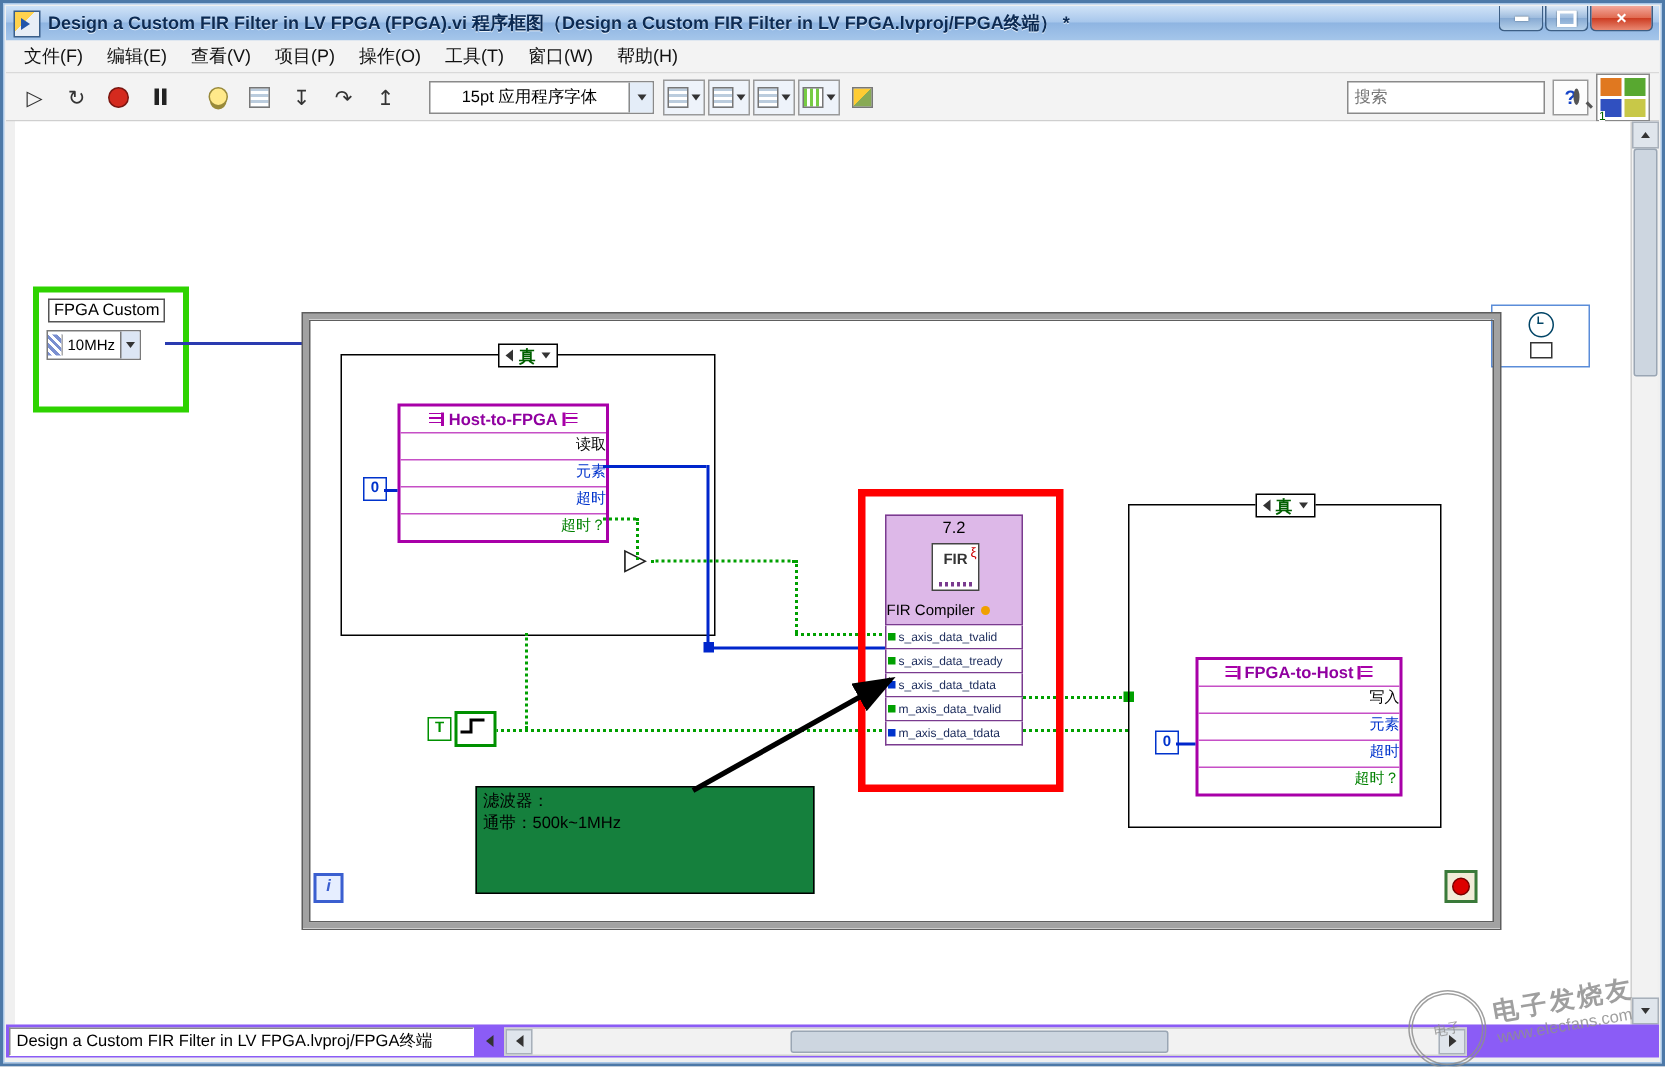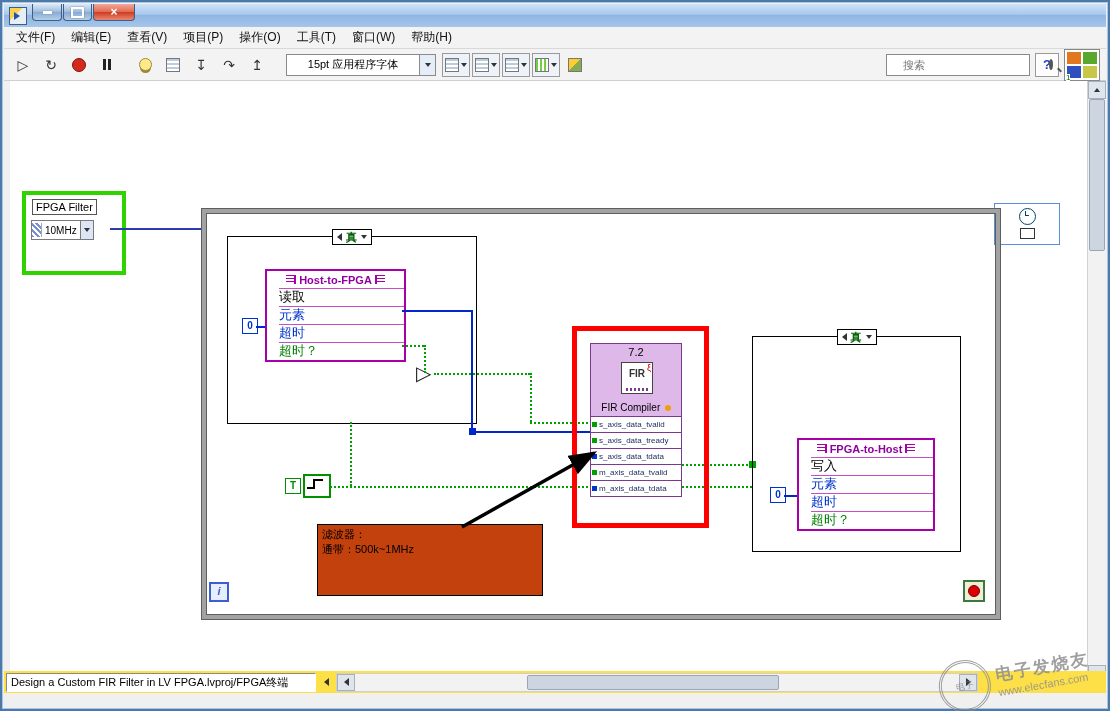--- a/index.html
+++ b/index.html
@@ -28,65 +28,66 @@
   .ddbtn{width:15px;height:100%;border-left:1px solid #8a8a8a;background:#e4edf8;display:flex;align-items:center;justify-content:center;}
   .tri-d{width:0;height:0;border-left:4px solid transparent;border-right:4px solid transparent;border-top:5px solid #333;}
   .tri-d.s{border-left-width:3px;border-right-width:3px;border-top-width:4px;}
   .tri-l{width:0;height:0;border-top:4px solid transparent;border-bottom:4px solid transparent;border-right:5px solid #333;}
   .tri-r{width:0;height:0;border-top:4px solid transparent;border-bottom:4px solid transparent;border-left:5px solid #333;}
   .combo{height:22px;border:1px solid #9a9a9a;background:#eef3fa;display:flex;align-items:center;padding:0 2px;gap:2px;font-size:11px;}
   .stopdot{width:12px;height:12px;border-radius:50%;background:#d42a1e;border:1px solid #7a1610;}
   .pausebars{display:flex;gap:2px;} .pausebars i{display:block;width:3px;height:11px;background:#222;}
   .bulb{width:11px;height:11px;border-radius:50%;background:#ffe98a;border:1px solid #998a3a;box-shadow:0 3px 0 -1px #998a3a;}
   .probe{width:12px;height:12px;border:1px solid #777;background:repeating-linear-gradient(#bcd 0 2px,#fff 2px 4px);}
-  .searchbox{height:20px;width:130px;border:1px solid #8a8a8a;background:#fff;display:flex;align-items:center;margin-left:auto;padding-left:12px;}
+  .searchbox{height:20px;width:130px;border:1px solid #8a8a8a;background:#fff;display:flex;align-items:center;margin-left:auto;}
   .searchbox input{flex:1;border:none;outline:none;font-size:11px;padding:0 4px;font-family:"Liberation Sans",sans-serif;background:transparent;}
   .mag{width:7px;height:7px;border:2px solid #555;border-radius:50%;position:relative;margin-right:6px;}
   .mag::after{content:"";position:absolute;width:5px;height:2px;background:#555;left:6px;top:8px;transform:rotate(45deg);}
   .helpbtn{width:22px;height:22px;border:1px solid #9a9a9a;background:#fdfdfd;color:#1544c8;font-weight:bold;font-size:13px;display:flex;align-items:center;justify-content:center;margin:0 3px;}
   .palicon{width:30px;height:26px;border:1px solid #888;background:#fff;display:grid;grid-template-columns:1fr 1fr;grid-template-rows:1fr 1fr;gap:2px;padding:2px;position:relative;}
   .palicon i{display:block;} .palicon::after{content:"1";position:absolute;left:1px;bottom:-2px;font-size:8px;color:#060;background:#fff;line-height:8px;}
   
   .workbg{position:absolute;top:79px;left:2px;right:2px;bottom:26px;background:#f0f0f0;}
   .canvas{position:absolute;top:79px;left:8px;width:1078px;height:602px;background:#ffffff;overflow:hidden;}
   
   .vscroll{position:absolute;top:79px;right:3px;width:17px;height:602px;background:#f2f2f2;border-left:1px solid #d0d0d0;}
   .sbtn{position:absolute;left:0;width:16px;height:16px;background:#dfe5ec;border:1px solid #a8b0ba;display:flex;align-items:center;justify-content:center;}
   .vthumb{position:absolute;left:1px;width:14px;background:#cdd6e0;border:1px solid #9aa6b4;border-radius:2px;}
   
-  .statusbar{position:absolute;bottom:16px;left:2px;right:2px;height:22px;background:#fde047;display:flex;align-items:center;gap:2px;padding-left:2px;}
+  .statusbar{position:absolute;bottom:4px;left:2px;right:2px;height:22px;background:#8b5cf6;display:flex;align-items:center;gap:2px;padding-left:2px;}
   .ctxbox{width:300px;height:17px;background:#fff;border:1px solid #8a8a8a;border-right-color:#fff;border-bottom-color:#fff;font-size:11px;line-height:17px;padding:0 4px;white-space:nowrap;overflow:hidden;}
   .hscroll{width:640px;height:17px;background:#f2f2f2;border:1px solid #d0d0d0;position:relative;}
   .hthumb{position:absolute;top:1px;height:13px;background:#cdd6e0;border:1px solid #9aa6b4;border-radius:2px;}
   .harrow{position:absolute;top:0;width:16px;height:15px;background:#dfe5ec;border:1px solid #a8b0ba;display:flex;align-items:center;justify-content:center;}
   
   .abs{position:absolute;}
   .caselabel{position:absolute;top:-8px;left:50%;transform:translateX(-50%);height:14px;background:#fff;border:1px solid #000;display:flex;align-items:center;gap:4px;padding:0 4px;font-size:11px;font-weight:bold;color:#006000;}
   .fifo{position:absolute;border:2px solid #a800a8;background:#fff;}
   .fifo .hd{height:17px;display:flex;align-items:center;justify-content:center;gap:3px;color:#9000a0;font-weight:bold;font-size:11px;}
   .fifoicon{width:8px;height:9px;background:repeating-linear-gradient(#a800a8 0 1px,transparent 1px 3px);border-right:2px solid #a800a8;}
   .fifoicon.rev{border-right:none;border-left:2px solid #a800a8;}
-  .fr{height:17px;line-height:16px;text-align:left;font-size:13px;border-top:1px solid #c64fc6;margin-left:12px;}
+  .fr{height:17px;line-height:16px;text-align:right;font-size:10px;border-top:1px solid #c64fc6;}
   .c-k{color:#000;} .c-b{color:#0033cc;} .c-g{color:#008000;}
   .constI{width:14px;height:14px;border:1px solid #0033cc;color:#0033cc;background:#fff;font-size:10px;font-weight:bold;text-align:center;line-height:14px;position:absolute;}
   .wireb{position:absolute;} .wireg{position:absolute;}
   .clockicon{width:13px;height:13px;border-radius:50%;border:1px solid #004466;background:#fff;position:relative;display:inline-block;}
   .clockicon::before{content:"";position:absolute;left:5px;top:2px;width:1px;height:5px;background:#004466;}
   .clockicon::after{content:"";position:absolute;left:5px;top:6px;width:4px;height:1px;background:#004466;}
   .firrow{height:15px;line-height:15px;background:#fff;border:1px solid #7a3b8f;border-top:none;font-size:8px;color:#1a2a5a;padding-left:8px;position:relative;white-space:nowrap;overflow:hidden;}
   .firrow .sq{position:absolute;left:1px;top:5px;width:5px;height:5px;}
   .smalllabel{border:1px solid #555;background:#fff;font-size:11px;padding:0 3px;line-height:14px;}
 </style>
 </head>
 <body>
 
 <div class="win">
 
   <div class="titlebar">
     <span class="appicon"></span>
+    <span class="title">Design a Custom FIR Filter in LV FPGA (FPGA).vi 程序框图（Design a Custom FIR Filter in LV FPGA.lvproj/FPGA终端） *</span>
     <span class="winbtns">
       <span class="wbtn min">
           <span class="minbar"></span>
         </span>
       <span class="wbtn max">
           <span class="maxbox"></span>
         </span>
       <span class="wbtn close">×</span>
     </span>
   </div>
@@ -161,21 +162,21 @@
         <i style="background:#3050c0;"></i>
         <i style="background:#c8c848;"></i>
     </span>
   </div>
 
   <div class="workbg"></div>
 
   <div class="canvas">
 
     <div class="abs" style="left:12px;top:110px;width:96px;height:76px;border:4px solid #2ed300;"></div>
-    <div class="abs smalllabel" style="left:22px;top:118px;">FPGA Filter</div>
+    <div class="abs smalllabel" style="left:22px;top:118px;">FPGA Custom</div>
     <div class="abs" style="left:21px;top:139px;height:18px;border:1px solid #7a7a7a;background:#fff;display:flex;align-items:center;">
       <span style="width:9px;height:14px;background:repeating-linear-gradient(45deg,#7a8fd0 0 2px,#fff 2px 4px);border-right:1px solid #aaa;"></span>
       <span style="font-size:10px;padding:0 3px;">10MHz</span>
       <span style="width:12px;height:100%;border-left:1px solid #7a7a7a;background:#dce6f4;display:flex;align-items:center;justify-content:center;">
           <span class="tri-d s"></span>
         </span>
     </div>
 
     <div class="wireb" style="left:100px;top:147px;width:94px;border-top:2px solid #2a3bb0;"></div>
 
@@ -230,21 +231,21 @@
     <div class="abs" style="left:562px;top:245px;width:127px;height:192px;border:5px solid #ff0000;"></div>
 
     <div class="abs" style="left:580px;top:262px;width:92px;">
       <div style="height:72px;background:#ddb8e8;border:1px solid #7a3b8f;position:relative;">
         <div style="text-align:center;font-size:11px;padding-top:2px;color:#000;">7.2</div>
         <div class="abs" style="left:30px;top:18px;width:30px;height:30px;background:#fff;border:1px solid #444;text-align:center;">
           <span style="font-size:10px;font-weight:bold;line-height:22px;color:#333;">FIR</span>
           <span style="position:absolute;right:1px;top:0;color:#c00;font-size:9px;">ξ</span>
           <span style="position:absolute;left:4px;bottom:2px;width:22px;height:3px;background:repeating-linear-gradient(90deg,#7a3b8f 0 2px,#fff 2px 4px);"></span>
         </div>
-        <div class="abs" style="left:0;bottom:1px;width:100%;text-align:center;">
+        <div class="abs" style="left:0;bottom:1px;width:100%;">
           <span style="font-size:10px;color:#000;">FIR Compiler</span>
           <span style="display:inline-block;width:6px;height:6px;border-radius:50%;background:#f0a000;"></span>
         </div>
       </div>
       <div class="firrow"><span class="sq" style="background:#00a000;"></span><span>s_axis_data_tvalid</span></div>
       <div class="firrow"><span class="sq" style="background:#00a000;"></span><span>s_axis_data_tready</span></div>
       <div class="firrow"><span class="sq" style="background:#0033cc;"></span><span>s_axis_data_tdata</span></div>
       <div class="firrow"><span class="sq" style="background:#00a000;"></span><span>m_axis_data_tvalid</span></div>
       <div class="firrow"><span class="sq" style="background:#0033cc;"></span><span>m_axis_data_tdata</span></div>
     </div>
@@ -272,21 +273,21 @@
     <div class="constI" style="left:760px;top:406px;">0</div>
     <div class="wireb" style="left:774px;top:414px;width:13px;border-top:2px solid #0026cc;"></div>
 
     <div class="abs" style="left:275px;top:397px;width:14px;height:14px;border:1px solid #009000;color:#009000;background:#fff;font-size:10px;font-weight:bold;text-align:center;line-height:14px;">T</div>
     <div class="abs" style="left:293px;top:393px;width:24px;height:20px;border:2px solid #009000;background:#fff;">
       <svg width="20" height="14" style="margin:1px;">
           <polyline points="1,11 8,11 8,3 17,3" fill="none" stroke="#000" stroke-width="2"></polyline>
         </svg>
     </div>
 
-    <div class="abs" style="left:307px;top:443px;width:216px;height:66px;background:#c2410c;border:1px solid #000;font-size:11px;line-height:15px;padding:2px 4px;color:#000;">
+    <div class="abs" style="left:307px;top:443px;width:216px;height:66px;background:#15803d;border:1px solid #000;font-size:11px;line-height:15px;padding:2px 4px;color:#000;">
       <div>滤波器：</div>
       <div>通带：500k~1MHz</div>
     </div>
 
     <svg class="abs" style="left:438px;top:356px;" width="160" height="96">
       <defs>
           <marker id="ah" markerWidth="10" markerHeight="8" refX="7" refY="3" orient="auto">
             <path d="M0,0 L8,3 L0,6 z" fill="#000"></path>
           </marker>
         </defs>

